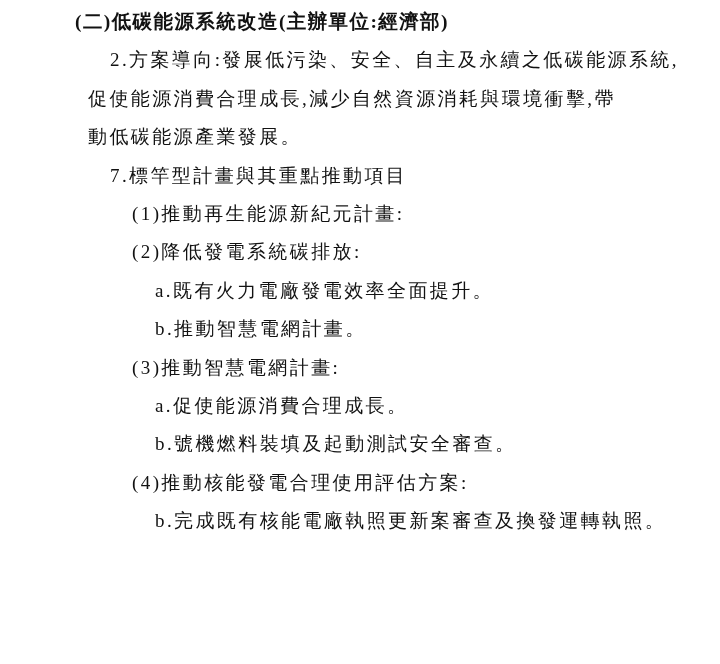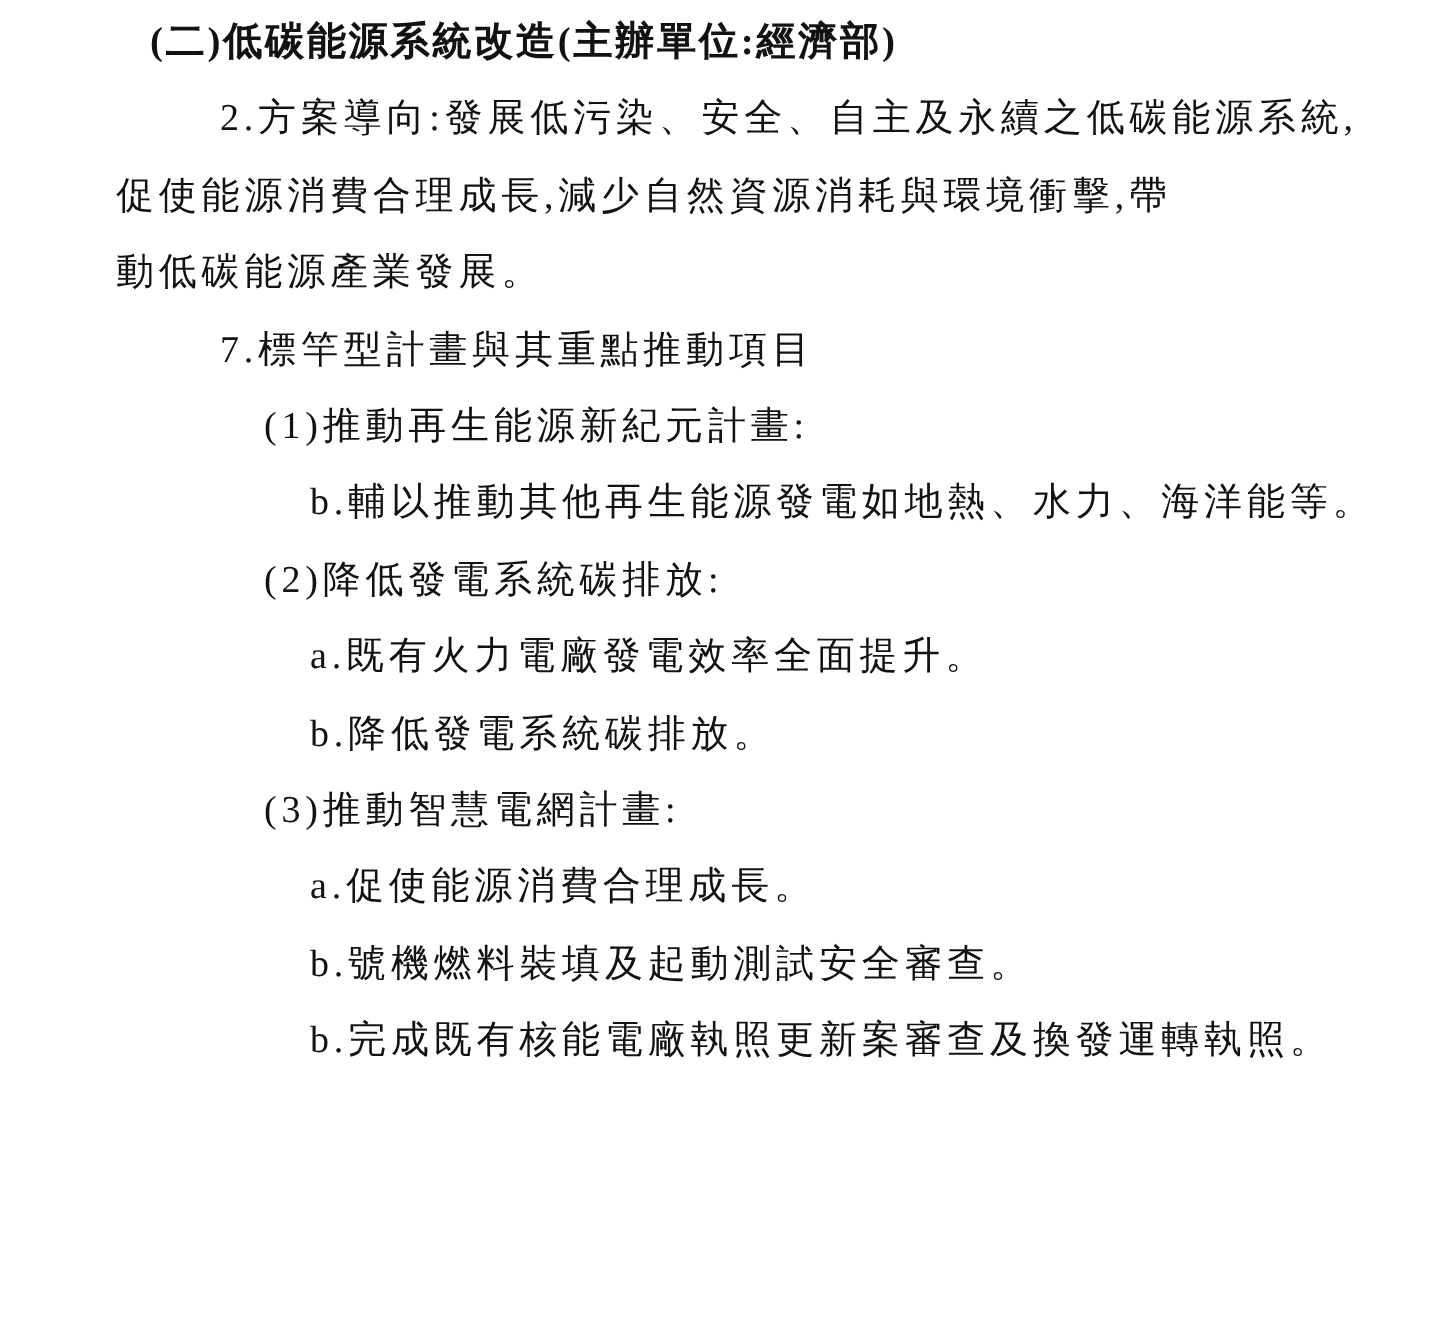--- a/index.html
+++ b/index.html
@@ -26,21 +26,21 @@
     letter-spacing: 2.4px;
     white-space: nowrap;
   }
   .indent-heading {
     padding-left: 75px;
     font-weight: bold;
     letter-spacing: 1.4px;
     font-size: 19.5px;
   }
   .indent-l1  { padding-left: 110px; }  
-  .indent-l1c { padding-left: 58px; }  
+  .indent-l1c { padding-left: 88px; }  
   .indent-l2  { padding-left: 117px; margin-left: 15px; }  
   .indent-l3  { padding-left: 155px; }  
 </style>
 </head>
 <body>
 
 <div class="page">
 
   <div class="doc-line indent-heading">(二)低碳能源系統改造(主辦單位:經濟部)</div>
 
@@ -48,31 +48,31 @@
 
   <div class="doc-line indent-l1c">促使能源消費合理成長,減少自然資源消耗與環境衝擊,帶</div>
 
   <div class="doc-line indent-l1c">動低碳能源產業發展。</div>
 
   <div class="doc-line indent-l1">7.標竿型計畫與其重點推動項目</div>
 
   <div class="doc-line indent-l2">(1)推動再生能源新紀元計畫:</div>
 
 
-  <div class="doc-line indent-l3">b.輔以推動其他再生能源發電如地熱、水力、海洋能等。</div>
 
   <div class="doc-line indent-l2">(2)降低發電系統碳排放:</div>
 
   <div class="doc-line indent-l3">a.既有火力電廠發電效率全面提升。</div>
 
-  <div class="doc-line indent-l3">b.降低發電系統碳排放。</div>
+  <div class="doc-line indent-l3">b.推動智慧電網計畫。</div>
 
   <div class="doc-line indent-l2">(3)推動智慧電網計畫:</div>
 
   <div class="doc-line indent-l3">a.促使能源消費合理成長。</div>
 
   <div class="doc-line indent-l3">b.號機燃料裝填及起動測試安全審查。</div>
 
+  <div class="doc-line indent-l2">(4)推動核能發電合理使用評估方案:</div>
 
 
   <div class="doc-line indent-l3">b.完成既有核能電廠執照更新案審查及換發運轉執照。</div>
 
 </div>
 
 </body></html>

